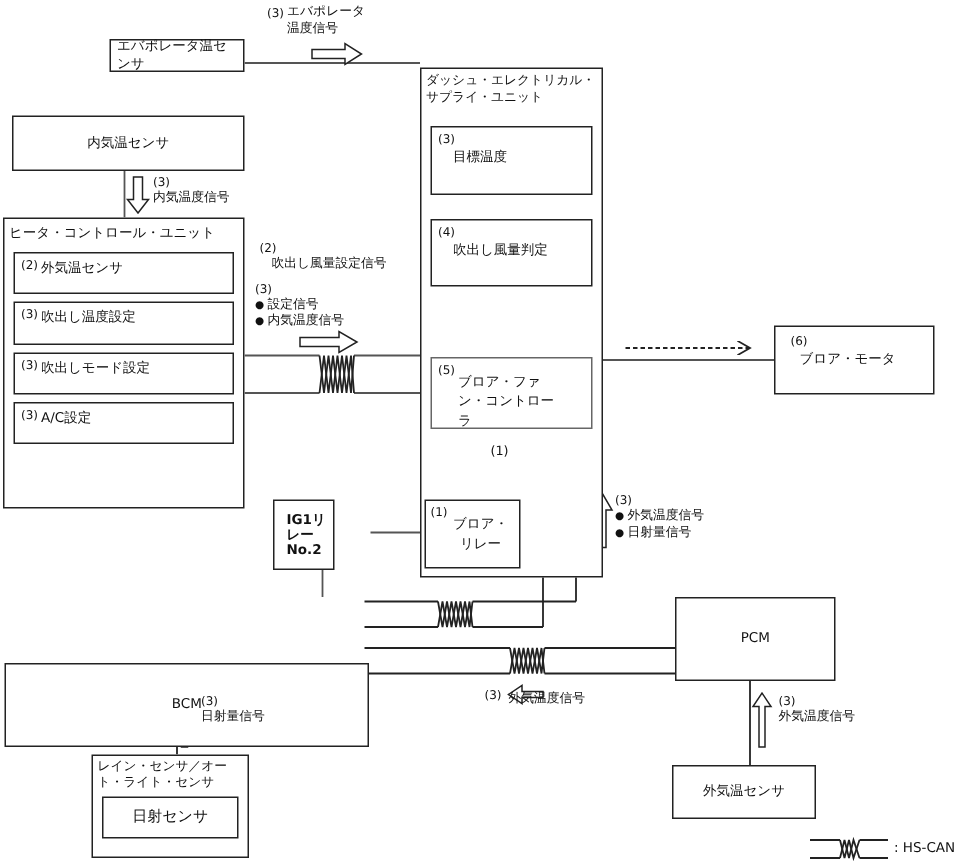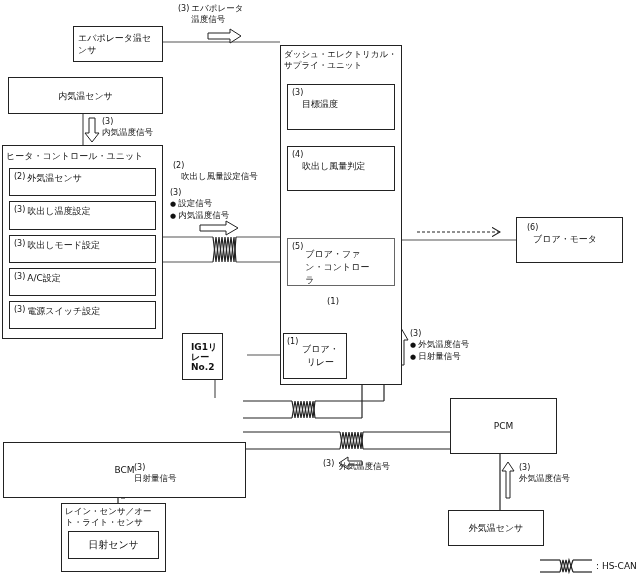--- a/index.html
+++ b/index.html
@@ -83,41 +83,40 @@
     <path d="M89,118 L89,133 L85,133 L92,142 L99,133 L95,133 L95,118 Z"></path>
     <path d="M200,225 L226,225 L226,221 L238,228 L226,235 L226,231 L200,231 Z"></path>
     <path d="M336,173 L336,197 L330,197 L340,208 L350,197 L344,197 L344,173 Z"></path>
     <path d="M398,365 L398,340 L394,340 L401,328 L408,340 L404,340 L404,365 Z"></path>
     <path d="M362,461 L348,461 L348,457 L339,463 L348,469 L348,465 L362,465 Z"></path>
     <path d="M121,498 L121,471 L117,471 L123,462 L129,471 L125,471 L125,498 Z"></path>
     <path d="M506,498 L506,471 L502,471 L508,462 L514,471 L510,471 L510,498 Z"></path>
   </g>
 </svg>
 
-<div class="box tc" style="left:73px;top:26px;width:90px;height:36px;padding:0 4px;text-align:left;justify-content:center;">
+<div class="box tc" style="left:73px;top:26px;width:90px;height:22px;padding:0 4px;text-align:left;justify-content:center;">
   <span style="white-space:normal;">エバポレータ温センサ</span>
 </div>
 <div class="t lbl" style="left:178px;top:3px;">
   <span class="num">(3)</span><span style="display:inline-block;width:56px;white-space:normal;">エバポレータ温度信号</span>
 </div>
 
 <div class="box tc" style="left:8px;top:77px;width:155px;height:37px;">
   <span>内気温センサ</span>
 </div>
 <div class="t lbl" style="left:102px;top:116px;width:70px;white-space:normal;">
   <span class="num">(3)</span><br><span>内気温度信号</span>
 </div>
 
 <div class="box" style="left:2px;top:145px;width:161px;height:194px;">
   <div class="t" style="left:3px;top:4px;font-size:9px;">ヒータ・コントロール・ユニット</div>
   <div class="inner" style="top:22px;height:28px;"><span class="num">(2)</span><span>外気温センサ</span></div>
   <div class="inner" style="top:55px;height:29px;"><span class="num">(3)</span><span>吹出し温度設定</span></div>
   <div class="inner" style="top:89px;height:28px;"><span class="num">(3)</span><span>吹出しモード設定</span></div>
   <div class="inner" style="top:122px;height:28px;"><span class="num">(3)</span><span>A/C設定</span></div>
-  <div class="inner" style="top:155px;height:28px;"><span class="num">(3)</span><span>電源スイッチ設定</span></div>
 </div>
 
 <div class="t lbl" style="left:173px;top:160px;">
   <span class="num">(2)</span><br><span style="margin-left:8px;">吹出し風量設定信号</span>
 </div>
 <div class="t lbl" style="left:170px;top:187px;">
   <span class="num">(3)</span><br>
   <span class="bullet">設定信号</span><br>
   <span class="bullet">内気温度信号</span>
 </div>

